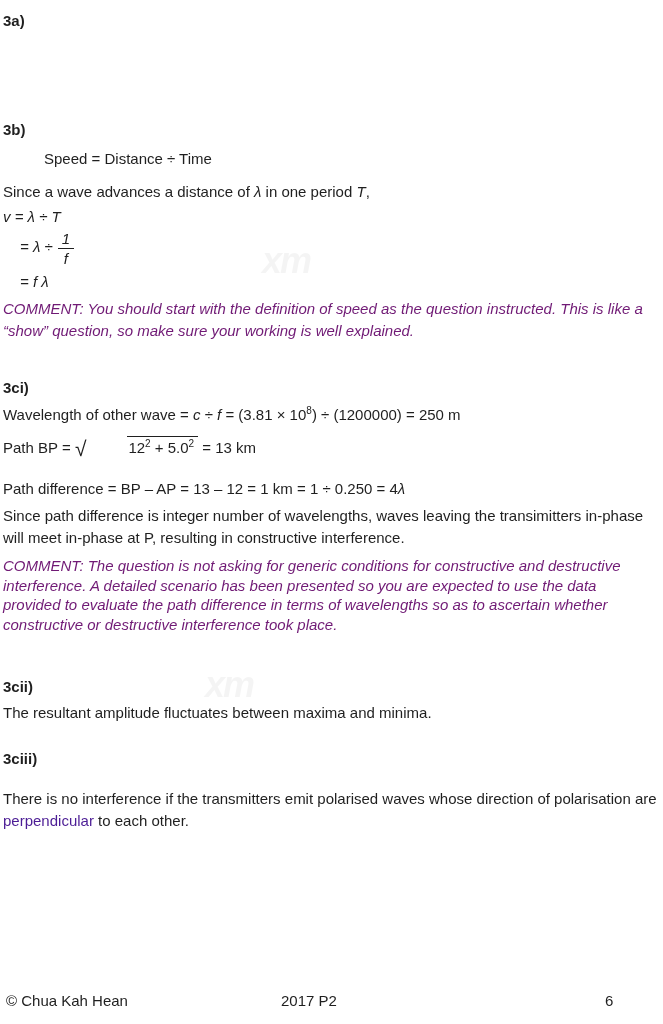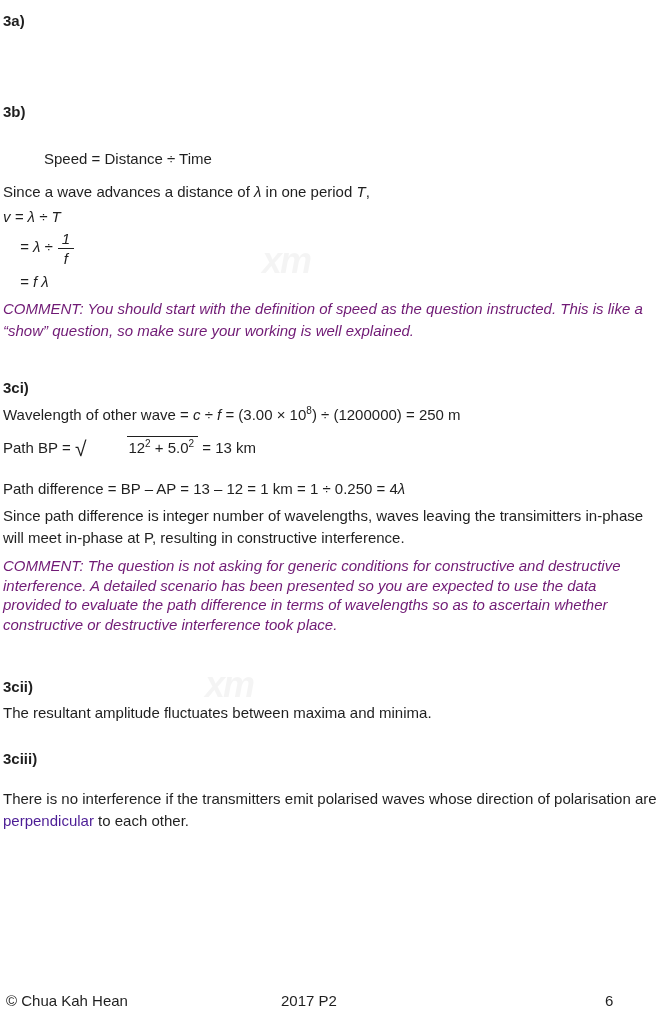--- a/index.html
+++ b/index.html
@@ -44,39 +44,39 @@
 </head>
 <body>
 
 <div class="page">
 
   <div class="wm" style="left:262px;top:240px;">xm</div>
   <div class="wm" style="left:205px;top:664px;">xm</div>
 
   <div class="blk heading" style="top:10px;">3a)</div>
 
-  <div class="blk heading" style="top:101px;">3b)</div>
+  <div class="blk heading" style="top:119px;">3b)</div>
   <div class="blk" style="top:148px;margin-left:41px;">Speed = Distance ÷ Time</div>
 
   <div class="blk" style="top:181px;">
     <span>Since a wave advances a distance of </span><span class="ital">λ</span><span> in one period </span><span class="ital">T</span><span>,</span>
   </div>
 
   <div class="blk eq-line" style="top:206px;">v = λ ÷ T</div>
   <div class="blk eq-line eq-indent" style="top:229px;">
     <span>= λ ÷</span><span class="frac"><span class="num">1</span><span class="den">f</span></span>
   </div>
   <div class="blk eq-line eq-indent" style="top:271px;">= f λ</div>
 
   <div class="blk comment" style="top:298px;">COMMENT: You should start with the definition of speed as the question instructed. This is like a “show” question, so make sure your working is well explained.</div>
 
   <div class="blk heading" style="top:377px;">3ci)</div>
 
   <div class="blk" style="top:404px;">
-    <span>Wavelength of other wave</span><span> = </span><span class="ital">c</span><span> ÷ </span><span class="ital">f</span><span> = (3.00 × 10</span><sup>8</sup><span>) ÷ (1200000) = 250 m</span>
+    <span>Wavelength of other wave</span><span> = </span><span class="ital">c</span><span> ÷ </span><span class="ital">f</span><span> = (3.81 × 10</span><sup>8</sup><span>) ÷ (1200000) = 250 m</span>
   </div>
 
   <div class="blk" style="top:436px;">
     <span>Path BP</span><span> = </span><span class="sqrt"><span class="radical">√</span><span class="radicand"><span>12</span><sup>2</sup><span> + 5.0</span><sup>2</sup></span></span><span> = 13 km</span>
   </div>
 
   <div class="blk" style="top:478px;">
     <span>Path difference = BP – AP = 13 – 12 = 1 km = 1 ÷ 0.250 = 4</span><span class="ital">λ</span>
   </div>
 

